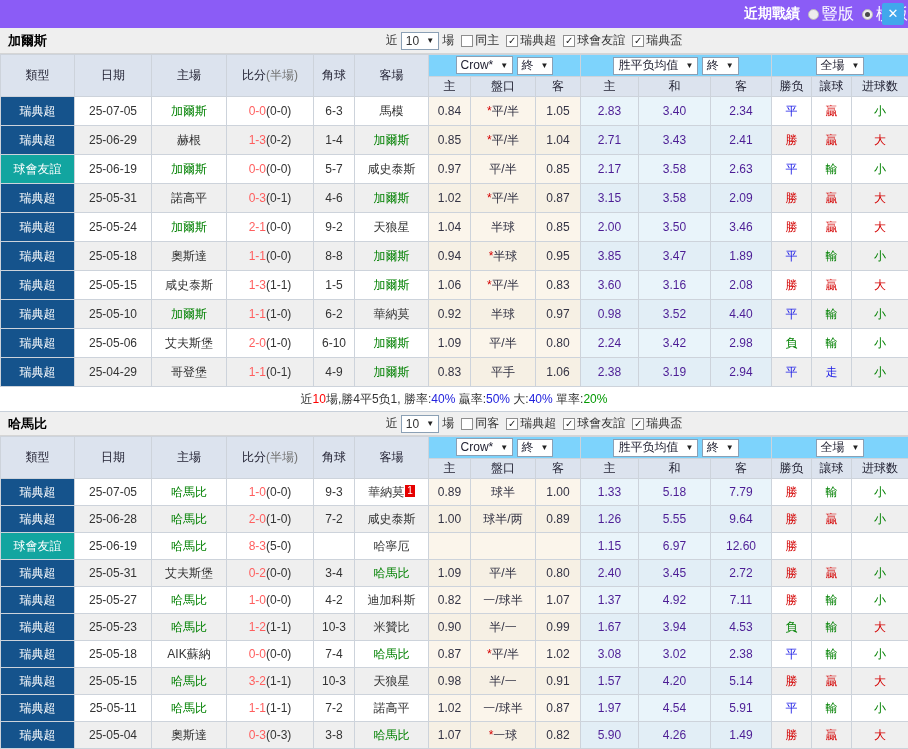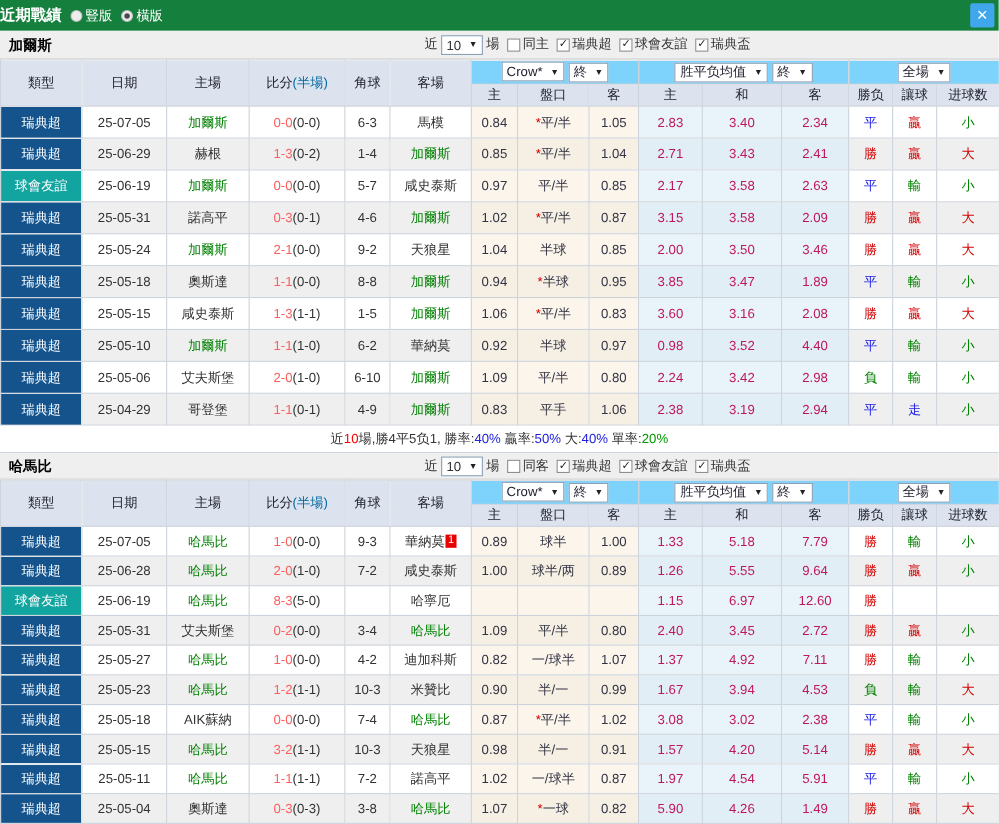--- a/index.html
+++ b/index.html
@@ -3,24 +3,24 @@
 <meta charset="utf-8">
 <style>
   * { box-sizing: border-box; }
   html,body { margin:0; padding:0; }
   body {
     width:908px; height:749px; background:#fff; overflow:hidden;
     font-family:"Liberation Sans","DejaVu Sans",sans-serif;
     font-size:12px; color:#333;
   }
   
-  .titlebar { height:28px; background:#15803d; position:relative;
-    display:flex; align-items:center; justify-content:flex-start; color:#fff; }
+  .titlebar { height:28px; background:#8b5cf6; position:relative;
+    display:flex; align-items:center; justify-content:flex-end; color:#fff; }
   .title { font-weight:bold; font-size:14px; }
-  .radio-label { display:inline-flex; align-items:center; margin-left:8px; cursor:pointer; font-size:12px; color:#fff; }
+  .radio-label { display:inline-flex; align-items:center; margin-left:8px; cursor:pointer; font-size:16px; color:#fff; }
   .radio { width:11px; height:11px; border-radius:50%; background:#EDEDED; border:1px solid #BBB;
     display:inline-block; position:relative; margin-right:3px; }
   .radio.selected::after { content:""; position:absolute; left:2px; top:2px; right:2px; bottom:2px;
     background:#4A4A4A; border-radius:50%; }
   .close-btn { position:absolute; right:4px; top:3px; width:22px; height:22px; background:#41A7EC;
     color:#fff; font-weight:bold; text-align:center; line-height:22px; border-radius:2px;
     cursor:pointer; font-size:13px; }
   
   .team-row { background:#EFEFEF; position:relative; display:flex; align-items:center;
     border-bottom:1px solid #D5D5D5; }
@@ -34,27 +34,27 @@
   .cb-label { display:inline-flex; align-items:center; margin-left:4px; cursor:pointer; }
   .checkbox { width:12px; height:12px; border:1px solid #8E8E8E; background:#fff; display:inline-flex;
     align-items:center; justify-content:center; font-size:10px; line-height:10px; color:#222; margin-right:2px; }
   
   table { border-collapse:collapse; table-layout:fixed; width:908px; }
   th,td { border:1px solid #CDD3DB; text-align:center; padding:0; overflow:hidden; white-space:nowrap; }
   thead th { background:#DCE3EE; font-weight:normal; color:#223; font-size:12px; }
   thead tr.dd-row th { height:22px; }
   thead tr.lbl-row th { height:20px; }
   thead th.dd-cell { background:#7dd3fc; }
-  .half-label { color:#0369a1; }
+  .half-label { color:#737373; }
   tbody.t1 td { height:29px; }
   tbody.t2 td { height:27px; }
   td.type { background:#15538C; color:#fff; }
   td.type.friendly { background:#12A5A0; }
   td.crown { background:#FBF5EB; color:#334; }
-  td.avg { background:#E9F4FA; color:#be185d; }
+  td.avg { background:#E9F4FA; color:#4c1d95; }
   tbody tr:nth-child(even) td.base,
   tbody tr:nth-child(even) td.res { background:#EFEFEF; }
   tbody tr:nth-child(even) td.crown { background:#F6F0E4; }
   tbody tr:nth-child(even) td.avg { background:#E2EEF6; }
   .red { color:#D40000; }
   .blue { color:#1A1AE6; }
   .green { color:#008000; }
   .focus { color:#008000; }
   .ft { color:#FF5E5E; }
   .ht { color:#333; }

